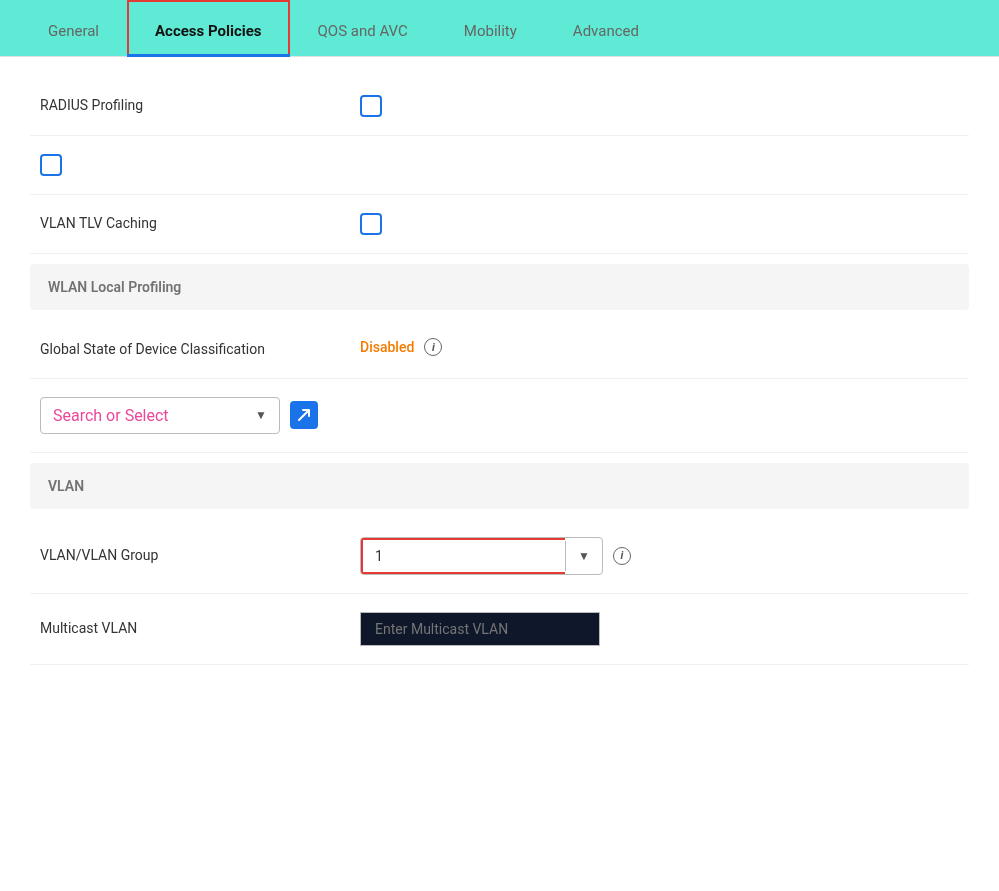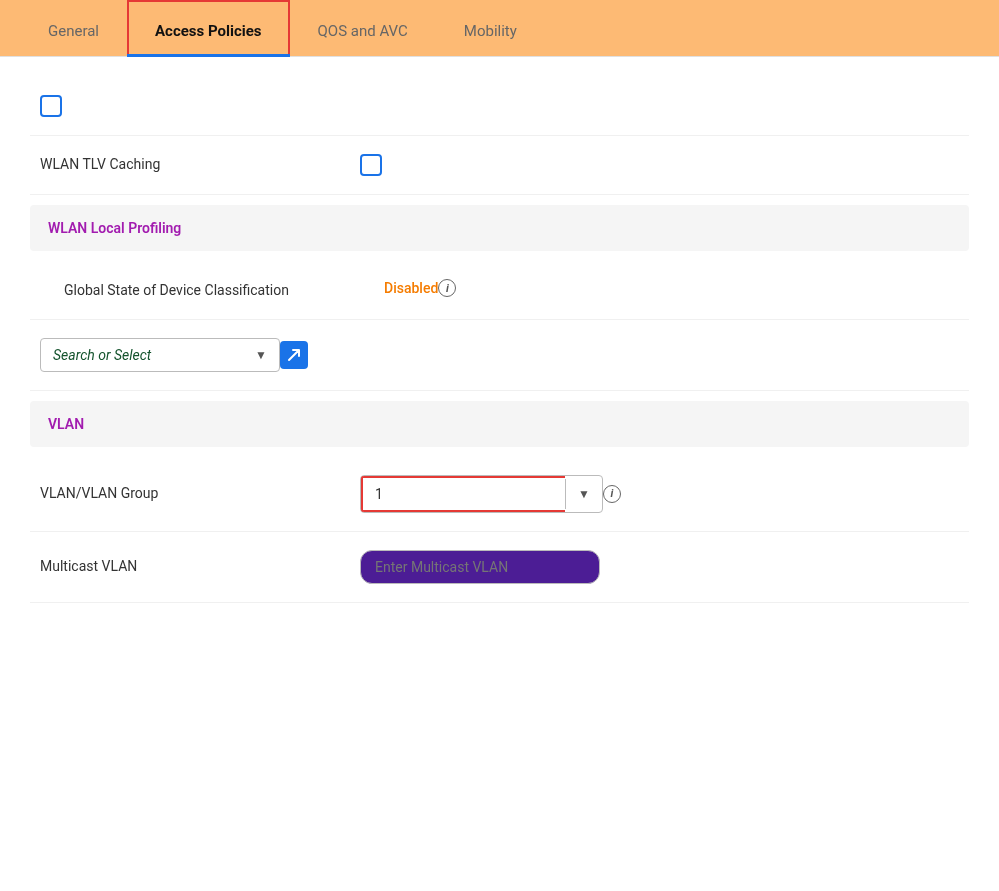--- a/index.html
+++ b/index.html
@@ -15,21 +15,21 @@
       color: #333;
       font-size: 15px;
     }
 
     
     .tab-nav {
       display: flex;
       align-items: flex-end;
       border-bottom: 1px solid #e0e0e0;
       padding: 0 20px;
-      background: #fdba74;
+      background: #5eead4;
     }
     .tab-item {
       padding: 22px 28px 16px;
       cursor: pointer;
       color: #666;
       font-size: 15px;
       position: relative;
       white-space: nowrap;
     }
     .tab-item.active {
@@ -63,20 +63,21 @@
     .form-label {
       flex: 0 0 320px;
       color: #333;
       font-size: 14px;
       line-height: 1.4;
     }
     .form-control {
       flex: 1;
       display: flex;
       align-items: center;
+      gap: 10px;
     }
 
     
     .checkbox-custom {
       width: 22px;
       height: 22px;
       border: 2px solid #1a73e8;
       border-radius: 4px;
       background: #fff;
       cursor: pointer;
@@ -86,21 +87,21 @@
     
     .section-header {
       background: #f5f5f5;
       padding: 14px 18px;
       margin: 10px 0;
       border-radius: 4px;
     }
     .section-header-text {
       font-weight: 600;
       font-size: 14px;
-      color: #a21caf;
+      color: #737373;
     }
 
     
     .status-disabled {
       color: #f57c00;
       font-size: 14px;
       font-weight: 500;
     }
 
     
@@ -126,23 +127,22 @@
       align-items: center;
       border: 1px solid #bbb;
       border-radius: 4px;
       padding: 8px 12px;
       min-width: 240px;
       background: #fff;
       cursor: pointer;
       justify-content: space-between;
     }
     .select-placeholder {
-      color: #14532d;
-      font-size: 14px;
-      font-style: italic;
+      color: #ec4899;
+      font-size: 16px;
     }
     .dropdown-arrow {
       color: #555;
       font-size: 12px;
       margin-left: 10px;
     }
 
     
     .ext-link-icon {
       display: inline-flex;
@@ -188,26 +188,26 @@
       cursor: pointer;
       color: #555;
       font-size: 12px;
       background: #fff;
       height: 100%;
     }
 
     
     .text-input {
       border: 1px solid #bbb;
-      border-radius: 12px;
+      border-radius: 0;
       padding: 8px 14px;
       min-width: 240px;
       font-size: 14px;
       color: #aaa;
-      background: #4c1d95;
+      background: #0f172a;
       outline: none;
     }
 
     .form-row-no-border {
       display: flex;
       align-items: flex-start;
       padding: 18px 10px;
     }
   </style>
 </head>
@@ -219,44 +219,53 @@
   </div>
   <div class="tab-item active">
     <span>Access Policies</span>
   </div>
   <div class="tab-item">
     <span>QOS and AVC</span>
   </div>
   <div class="tab-item">
     <span>Mobility</span>
   </div>
+  <div class="tab-item">
+    <span>Advanced</span>
+  </div>
 </nav>
 
 <div class="content">
 
-
-  <div class="form-row">
+  <div class="form-row">
+    <div class="form-label">RADIUS Profiling</div>
     <div class="form-control">
       <div class="checkbox-custom"></div>
     </div>
   </div>
 
   <div class="form-row">
-    <div class="form-label">WLAN TLV Caching</div>
+    <div class="form-control">
+      <div class="checkbox-custom"></div>
+    </div>
+  </div>
+
+  <div class="form-row">
+    <div class="form-label">VLAN TLV Caching</div>
     <div class="form-control">
       <div class="checkbox-custom"></div>
     </div>
   </div>
 
   <div class="section-header">
     <span class="section-header-text">WLAN Local Profiling</span>
   </div>
 
   <div class="form-row-no-border form-row" style="border-bottom:1px solid #f0f0f0;">
-    <div class="form-label" style="padding-top:2px;margin-left:24px;">Global State of Device Classification</div>
+    <div class="form-label" style="padding-top:2px;">Global State of Device Classification</div>
     <div class="form-control">
       <span class="status-disabled">Disabled</span>
       <span class="info-icon">i</span>
     </div>
   </div>
 
   <div class="form-row">
     <div class="form-control">
       <div class="select-dropdown">
         <span class="select-placeholder">Search or Select</span>

